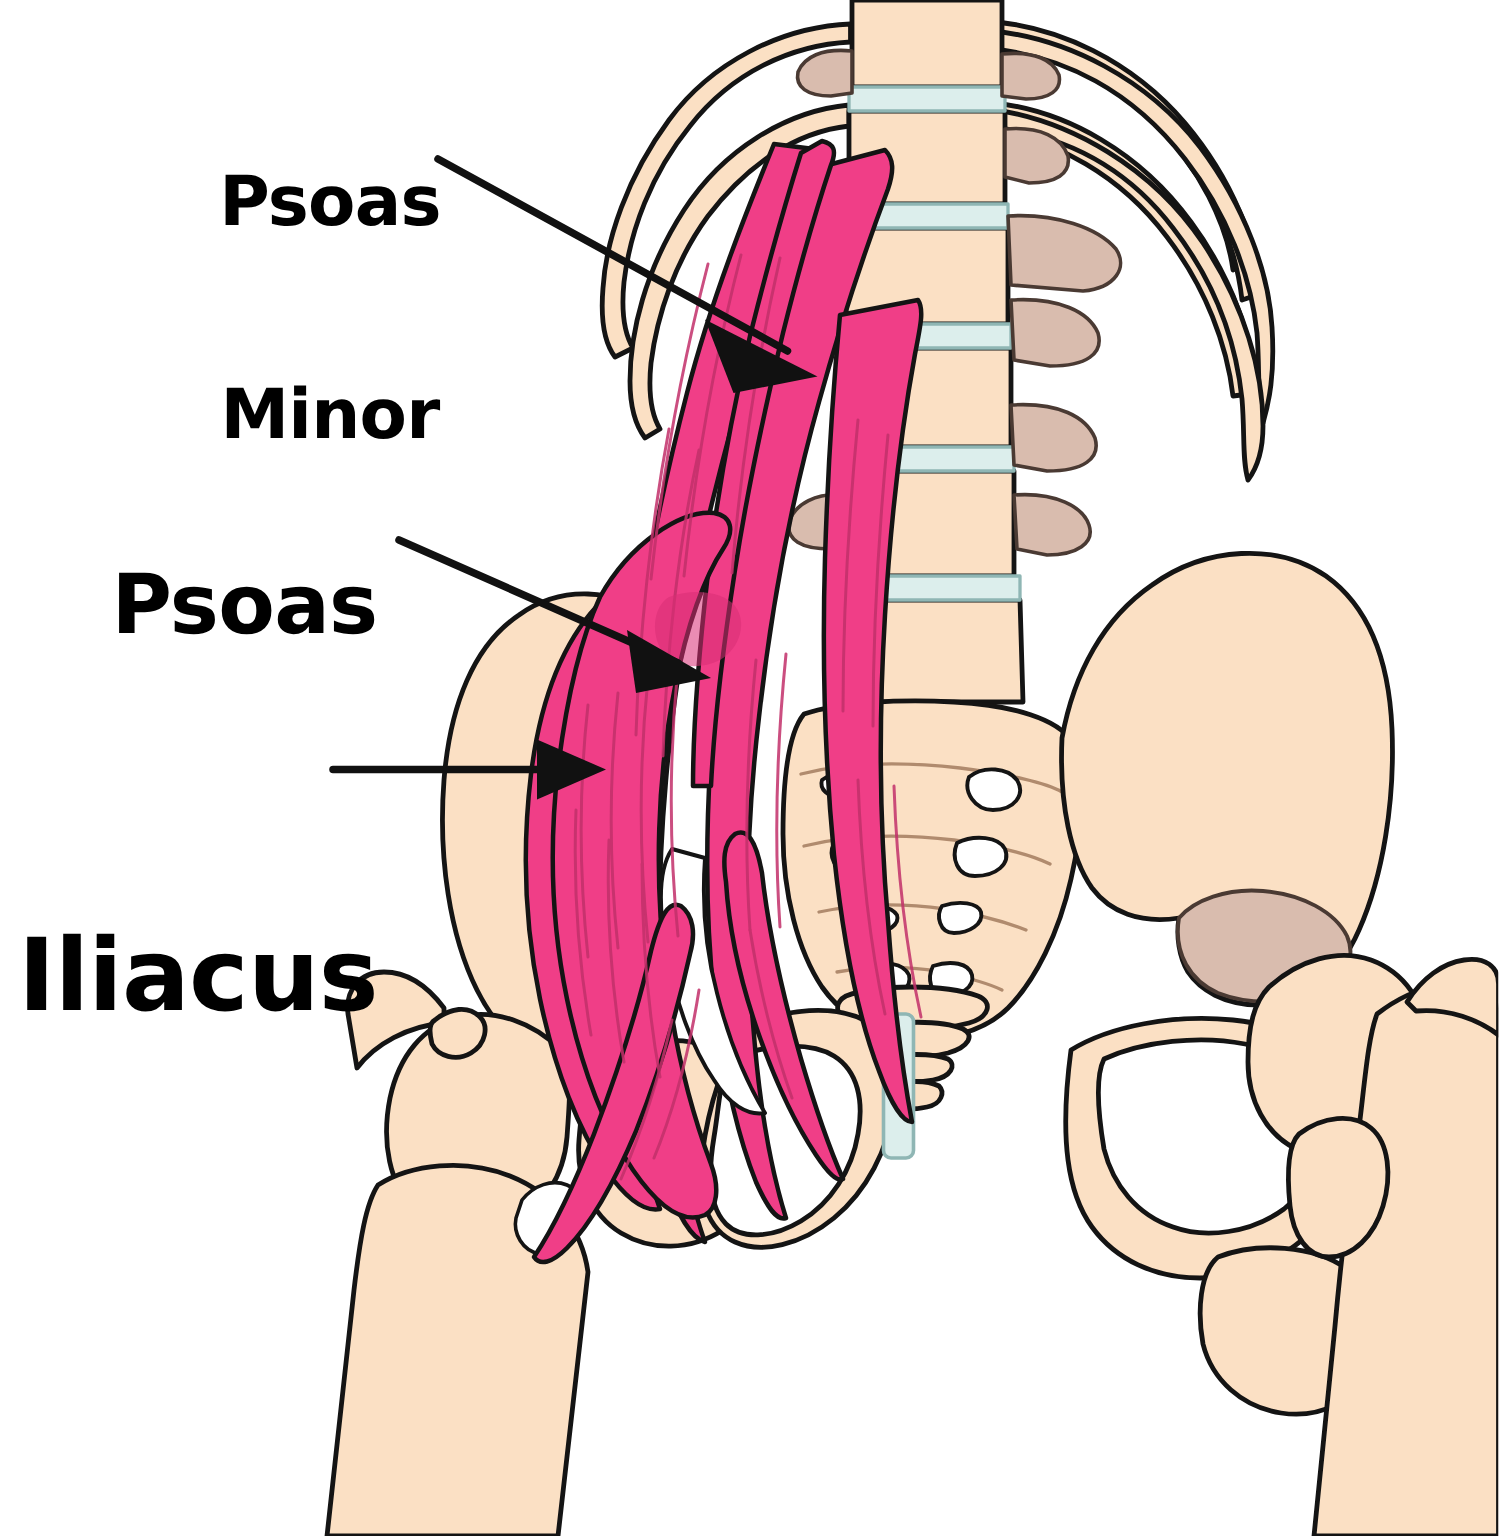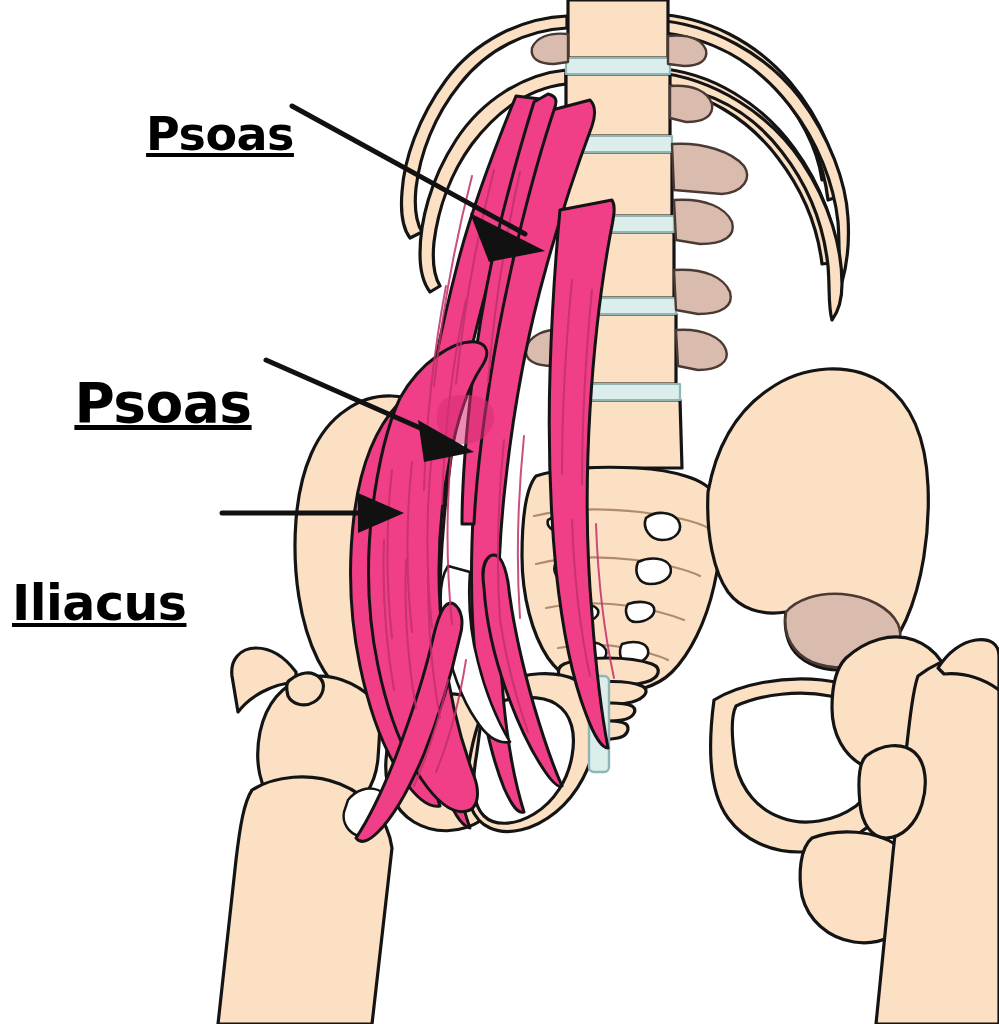--- a/index.html
+++ b/index.html
@@ -45,24 +45,24 @@
   #label-psoas-major {
     left: 58px;
     top: 262px;
     width: 210px;
     text-align: center;
     font-size: 55px;
   }
   #label-iliacus {
     left: 12px;
     top: 478px;
-    font-size: 49px;
+    font-size: 67px;
     text-align: left;
   }
-  .lbl span { display: block; text-decoration: underline; }
+  .lbl span { display: block; }
 </style>
 </head>
 <body>
 
 <div id="stage">
 
   <svg id="figure" viewBox="0 0 999 1024" xmlns="http://www.w3.org/2000/svg">
 
     <defs>
       
@@ -319,20 +319,21 @@
 
       <g>
         <line x1="222" y1="513" x2="372" y2="513" stroke="#111111" stroke-width="5" stroke-linecap="round"></line>
         <polygon points="358,493 404,513 358,533" fill="#111111"></polygon>
       </g>
     </g>
   </svg>
 
   <div class="lbl" id="label-psoas-minor">
     <span>Psoas</span>
+    <span>Minor</span>
   </div>
 
   <div class="lbl" id="label-psoas-major">
     <span>Psoas</span>
   </div>
 
   <div class="lbl" id="label-iliacus">
     <span>Iliacus</span>
   </div>
 

